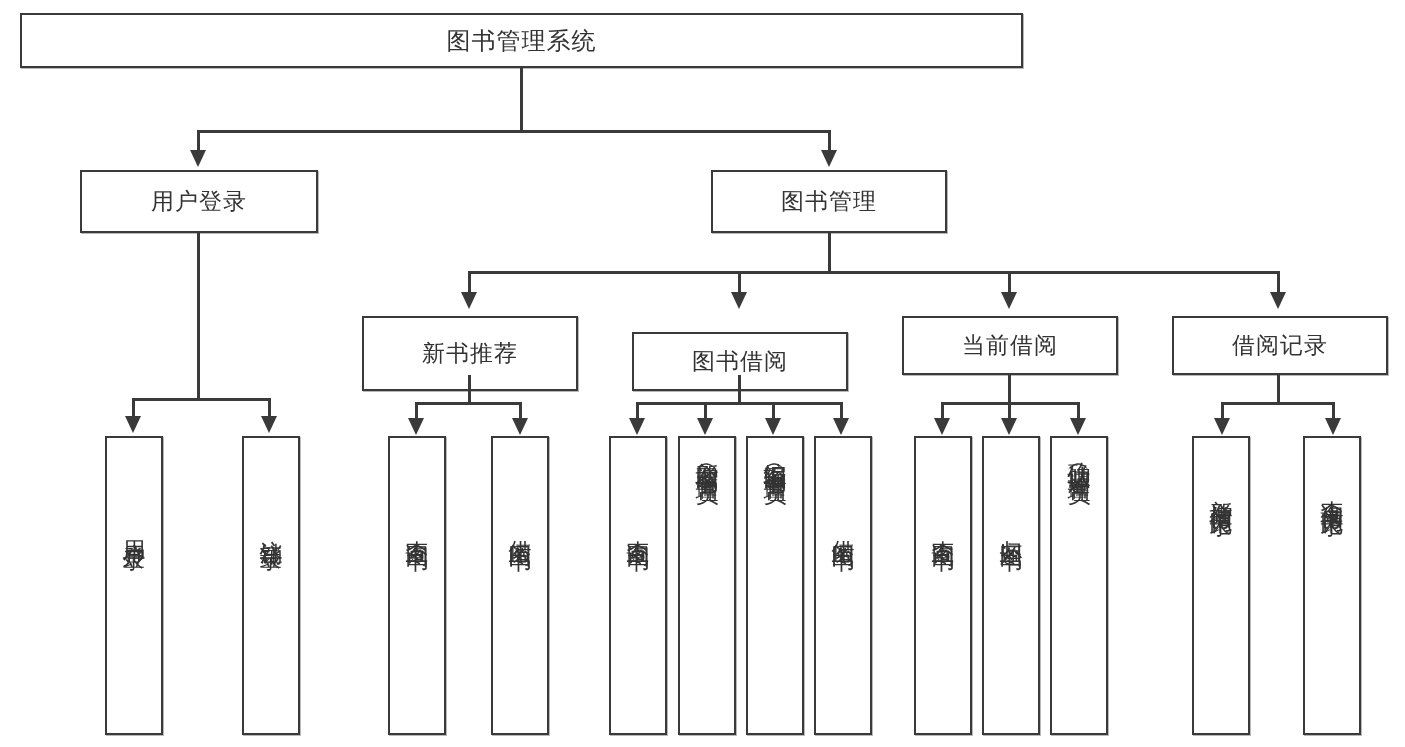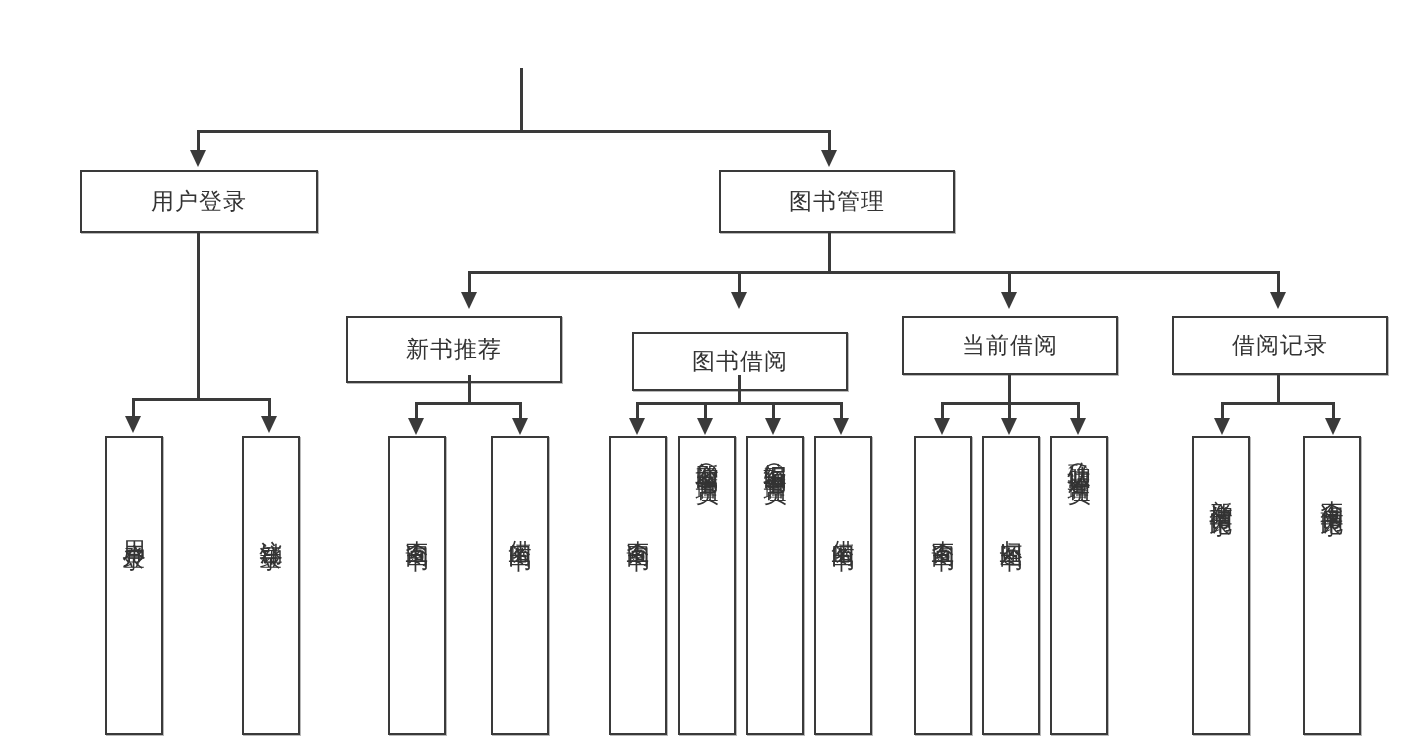--- a/index.html
+++ b/index.html
@@ -77,36 +77,39 @@
     letter-spacing: 0.5px;
     white-space: nowrap;
     pointer-events: none;
   }
 </style>
 </head>
 <body>
 
 <div id="canvas">
 
+  <div class="node root horiz" style="left:20px; top:13px; width:1003px; height:55px;">
+    <span>图书管理系统</span>
+  </div>
 
   <div class="vline" style="left:520px; top:68px; width:3px; height:63px;"></div>
 
   <div class="hline" style="left:197px; top:130px; width:634px; height:3px;"></div>
 
   <div class="vline" style="left:197px; top:130px; width:3px; height:22px;"></div>
   <div class="arrow" style="left:190px; top:150px;"></div>
 
   <div class="vline" style="left:828px; top:130px; width:3px; height:22px;"></div>
   <div class="arrow" style="left:821px; top:150px;"></div>
 
   <div class="node horiz" style="left:80px; top:170px; width:238px; height:63px;">
     <span>用户登录</span>
   </div>
 
-  <div class="node horiz" style="left:711px; top:170px; width:236px; height:63px;margin-left:8px;">
+  <div class="node horiz" style="left:711px; top:170px; width:236px; height:63px;">
     <span>图书管理</span>
   </div>
 
   <div class="vline" style="left:197px; top:233px; width:3px; height:167px;"></div>
   <div class="hline" style="left:132px; top:398px; width:138px; height:3px;"></div>
   <div class="vline" style="left:132px; top:398px; width:3px; height:20px;"></div>
   <div class="arrow" style="left:125px; top:416px;"></div>
   <div class="vline" style="left:268px; top:398px; width:3px; height:20px;"></div>
   <div class="arrow" style="left:261px; top:416px;"></div>
 
@@ -118,21 +121,21 @@
 
   <div class="vline" style="left:738px; top:271px; width:3px; height:23px;"></div>
   <div class="arrow" style="left:731px; top:292px;"></div>
 
   <div class="vline" style="left:1008px; top:271px; width:3px; height:23px;"></div>
   <div class="arrow" style="left:1001px; top:292px;"></div>
 
   <div class="vline" style="left:1277px; top:271px; width:3px; height:23px;"></div>
   <div class="arrow" style="left:1270px; top:292px;"></div>
 
-  <div class="node horiz" style="left:346px; top:316px; width:216px; height:67px;text-align:center;">
+  <div class="node horiz" style="left:362px; top:316px; width:216px; height:75px;text-align:center;">
     <span>新书推荐</span>
   </div>
   <div class="node horiz" style="left:632px; top:332px; width:216px; height:59px;">
     <span>图书借阅</span>
   </div>
   <div class="node horiz" style="left:1172px; top:316px; width:216px; height:59px;">
     <span>借阅记录</span>
   </div>
   <div class="node horiz" style="left:902px; top:316px; width:216px; height:59px;">
     <span>当前借阅</span>

